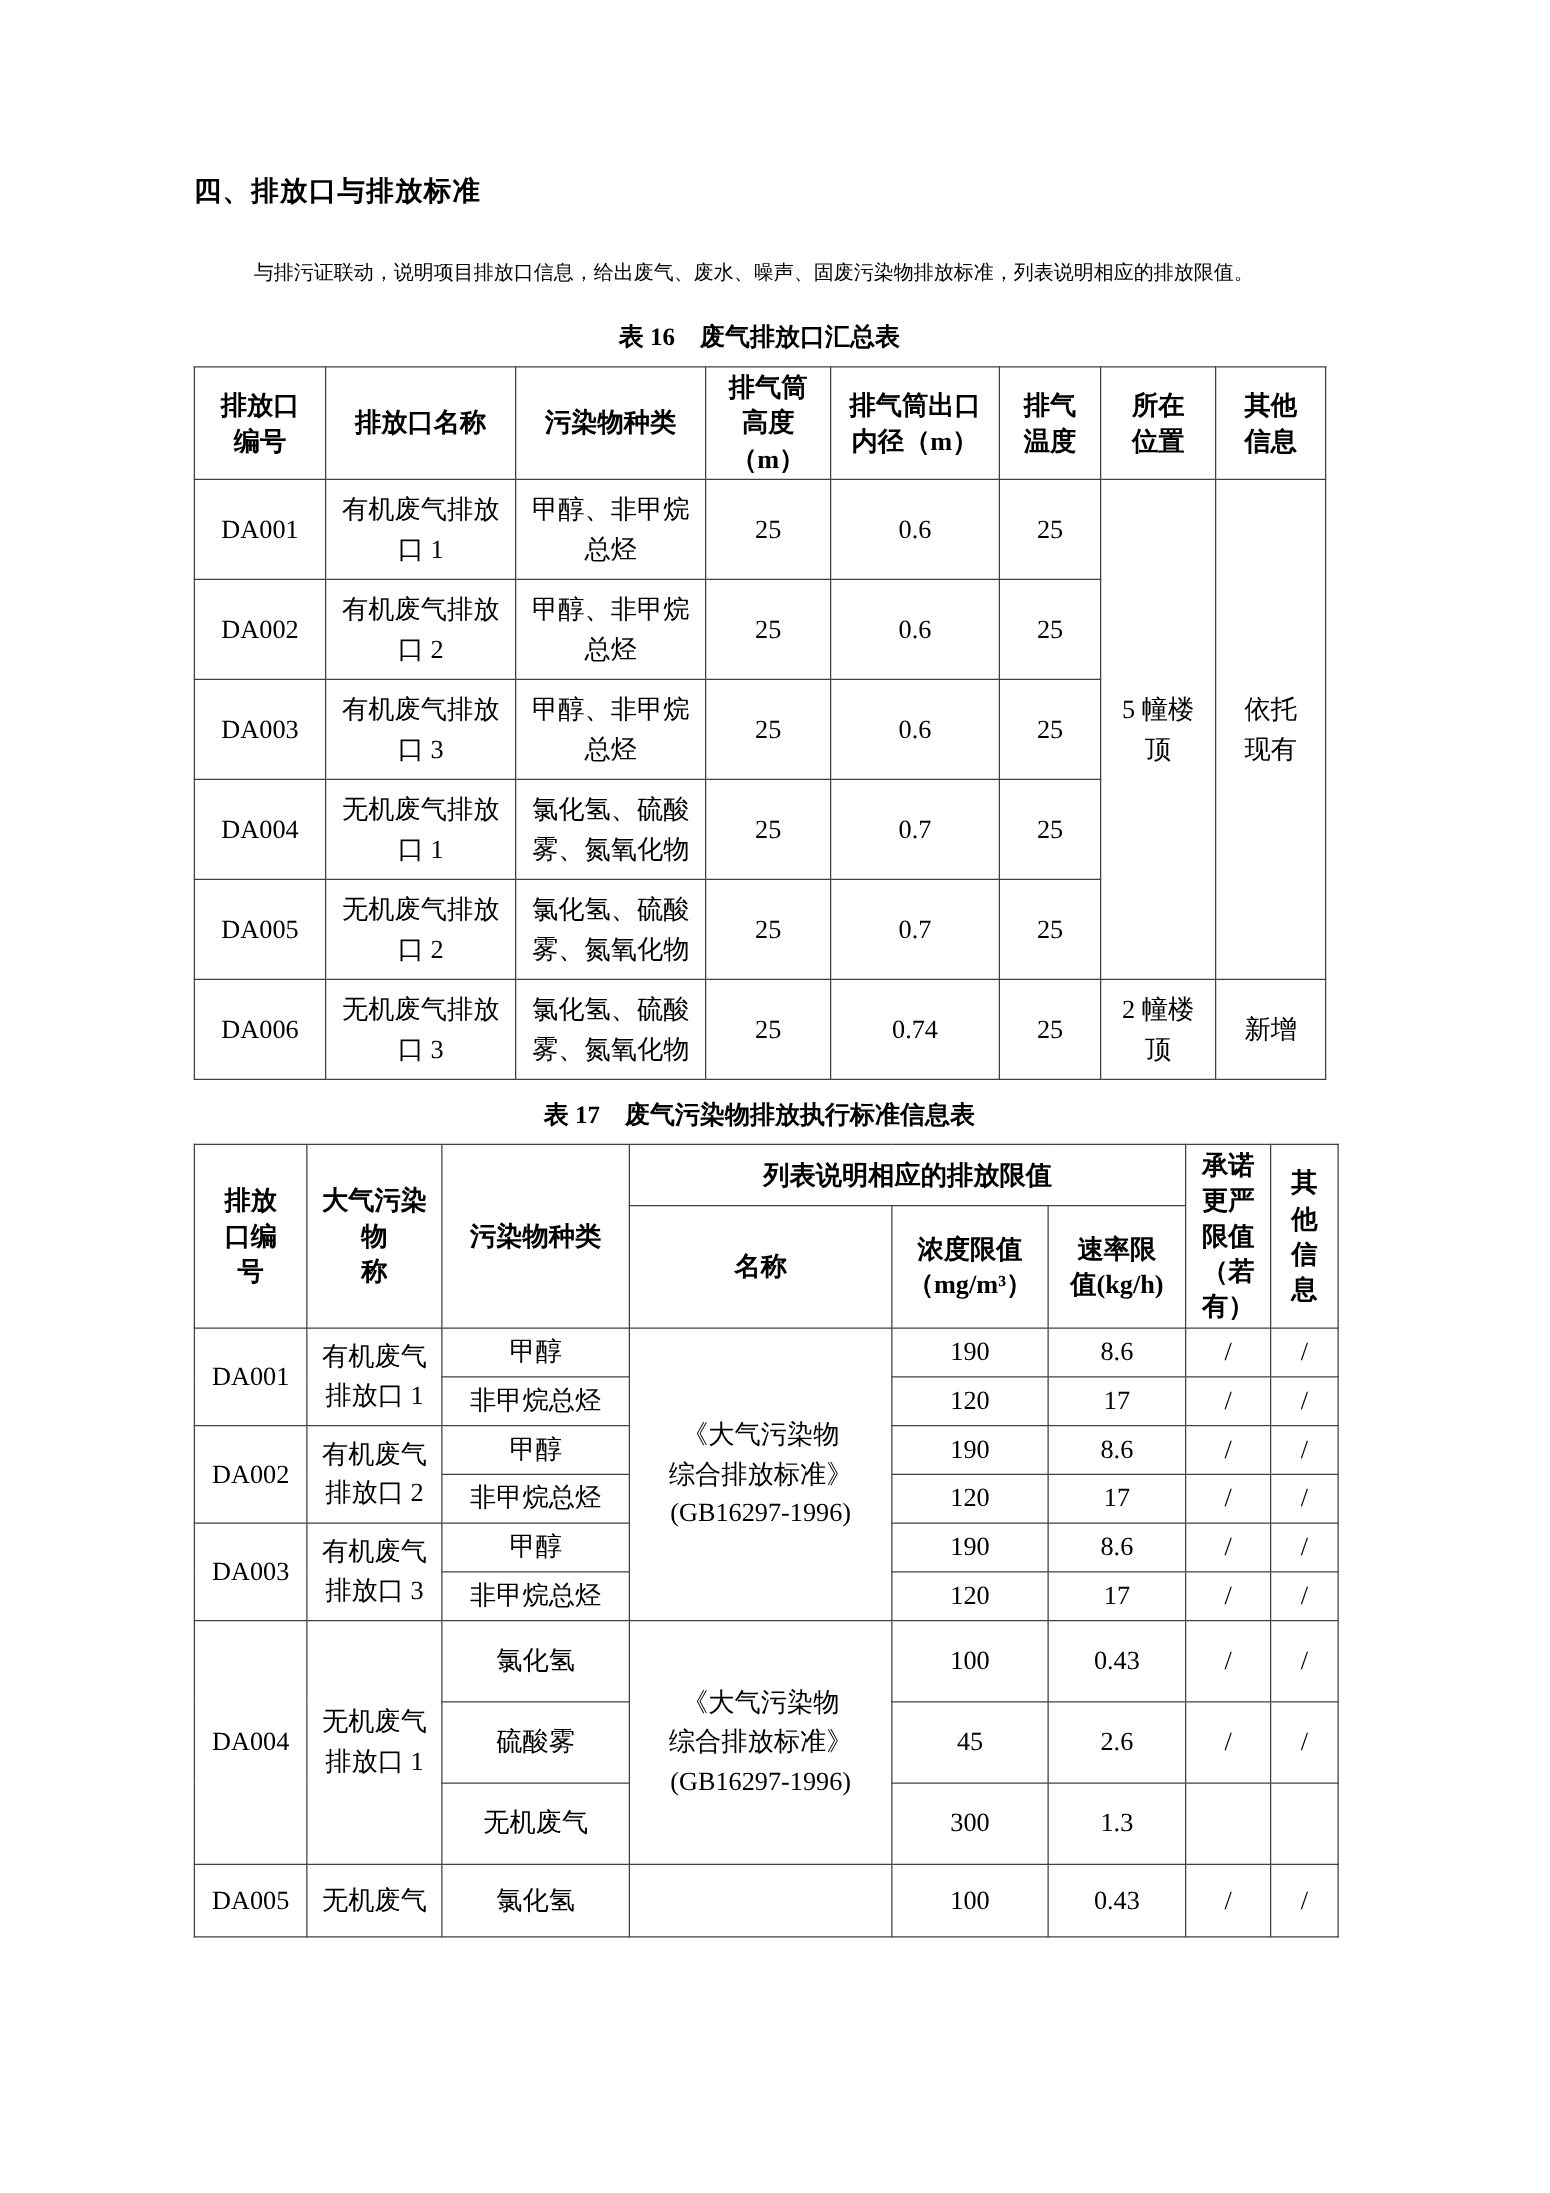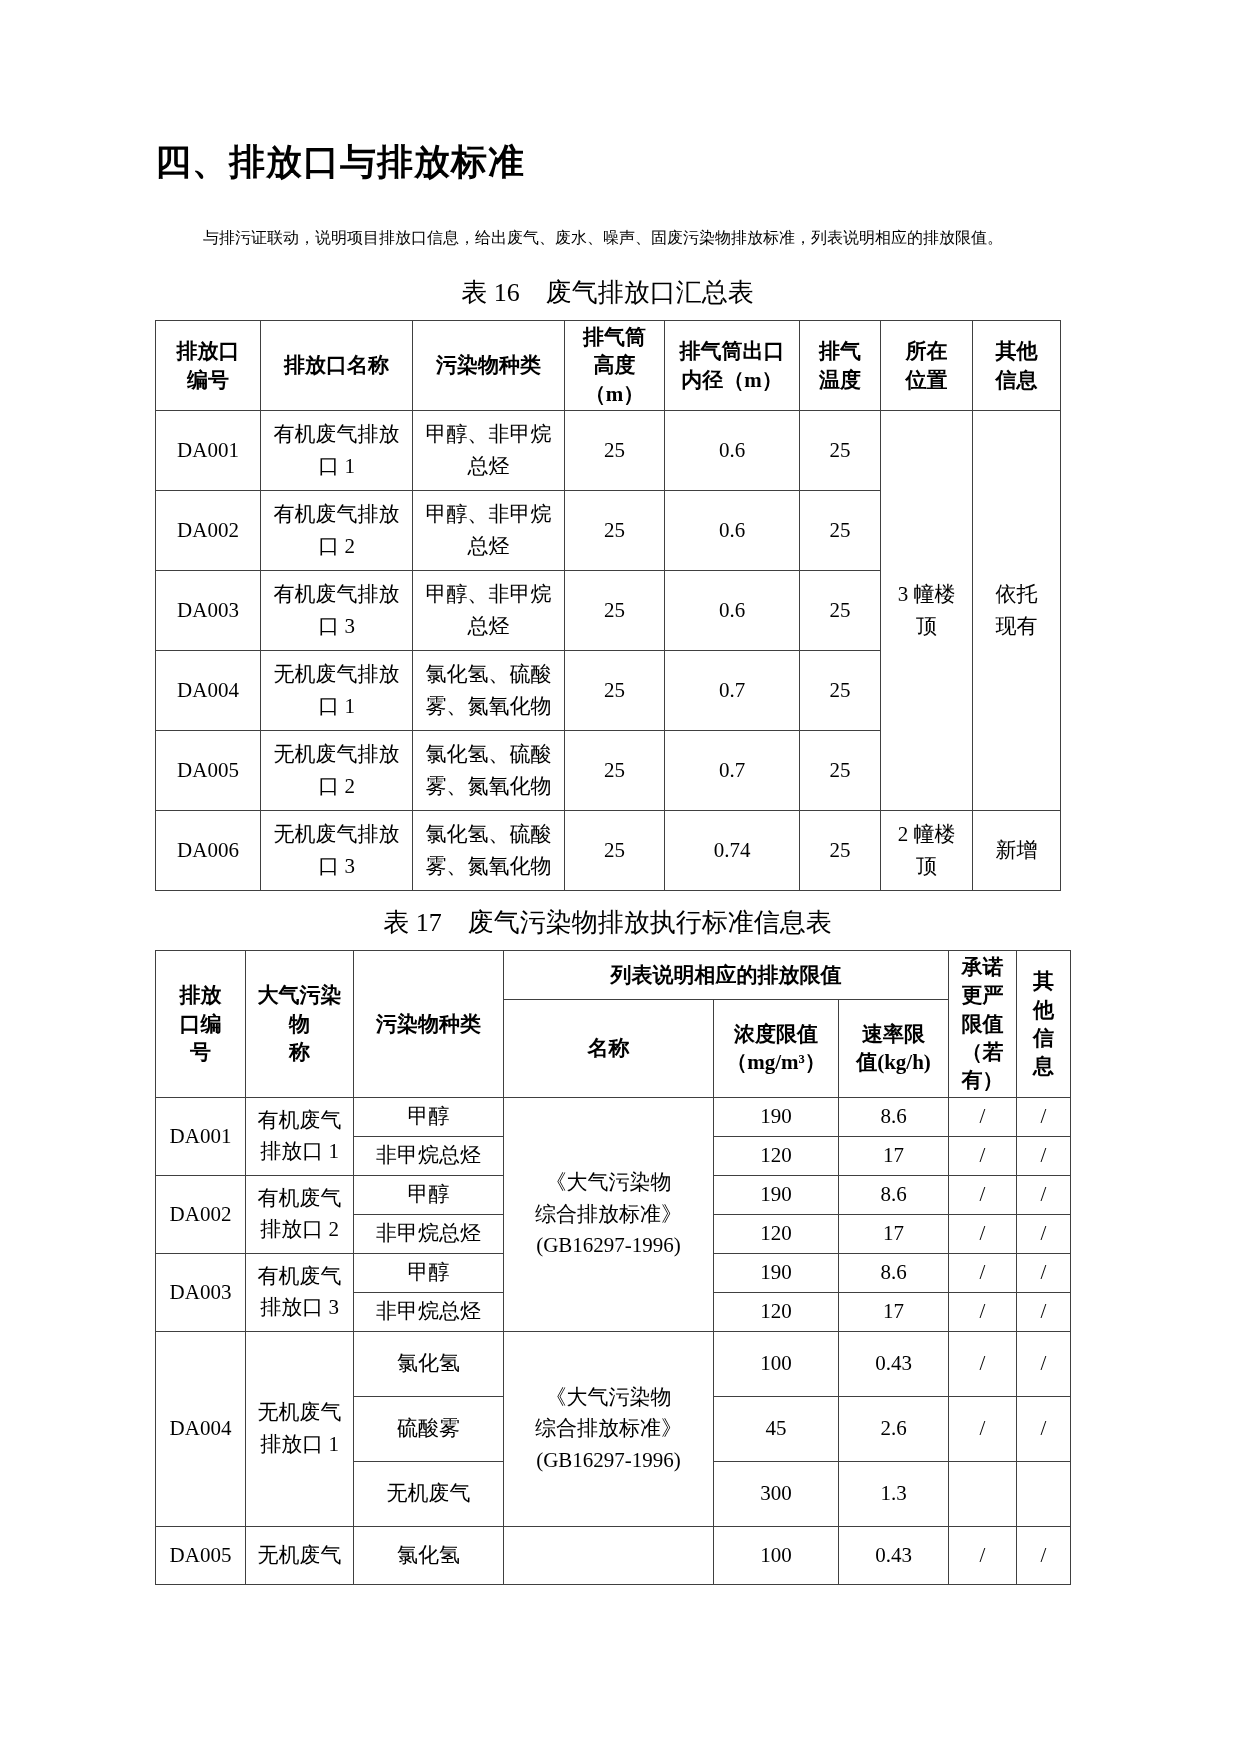--- a/index.html
+++ b/index.html
@@ -8,30 +8,30 @@
     width:1240px; height:1754px;
     background:#ffffff;
     color:#000;
     font-family:"Liberation Serif","DejaVu Serif",serif;
     overflow:hidden;
   }
   .content { position:absolute; left:155px; top:138px; width:932px; }
 
   .doc-heading {
     font-family:"Liberation Sans","DejaVu Sans",sans-serif;
-    font-size:36px; font-weight:bold; letter-spacing:1px;
+    font-size:22px; font-weight:bold; letter-spacing:1px;
     margin:0 0 28px 0;
   }
   .intro {
     font-size:16px; line-height:46px; text-indent:48px;
     margin:0 0 6px 0; width:932px;
   }
   .tbl-title {
     width:905px; text-align:center;
-    font-size:26px; font-weight:normal;
+    font-size:20px; font-weight:bold;
     margin:14px 0 10px 0;
   }
   .tbl-title.second { }
 
   table { border-collapse:collapse; table-layout:fixed; width:905px; }
   th, td {
     border:1.5px solid #404040;
     text-align:center; vertical-align:middle;
     white-space:pre-line; overflow:hidden;
     padding:2px 3px;
@@ -93,21 +93,21 @@
       <tbody>
         <tr>
           <td>DA001</td>
           <td>有机废气排放
 口 1</td>
           <td>甲醇、非甲烷
 总烃</td>
           <td>25</td>
           <td>0.6</td>
           <td>25</td>
-          <td rowspan="5">3 幢楼
+          <td rowspan="5">5 幢楼
 顶</td>
           <td rowspan="5">依托
 现有</td>
         </tr>
         <tr>
           <td>DA002</td>
           <td>有机废气排放
 口 2</td>
           <td>甲醇、非甲烷
 总烃</td>

